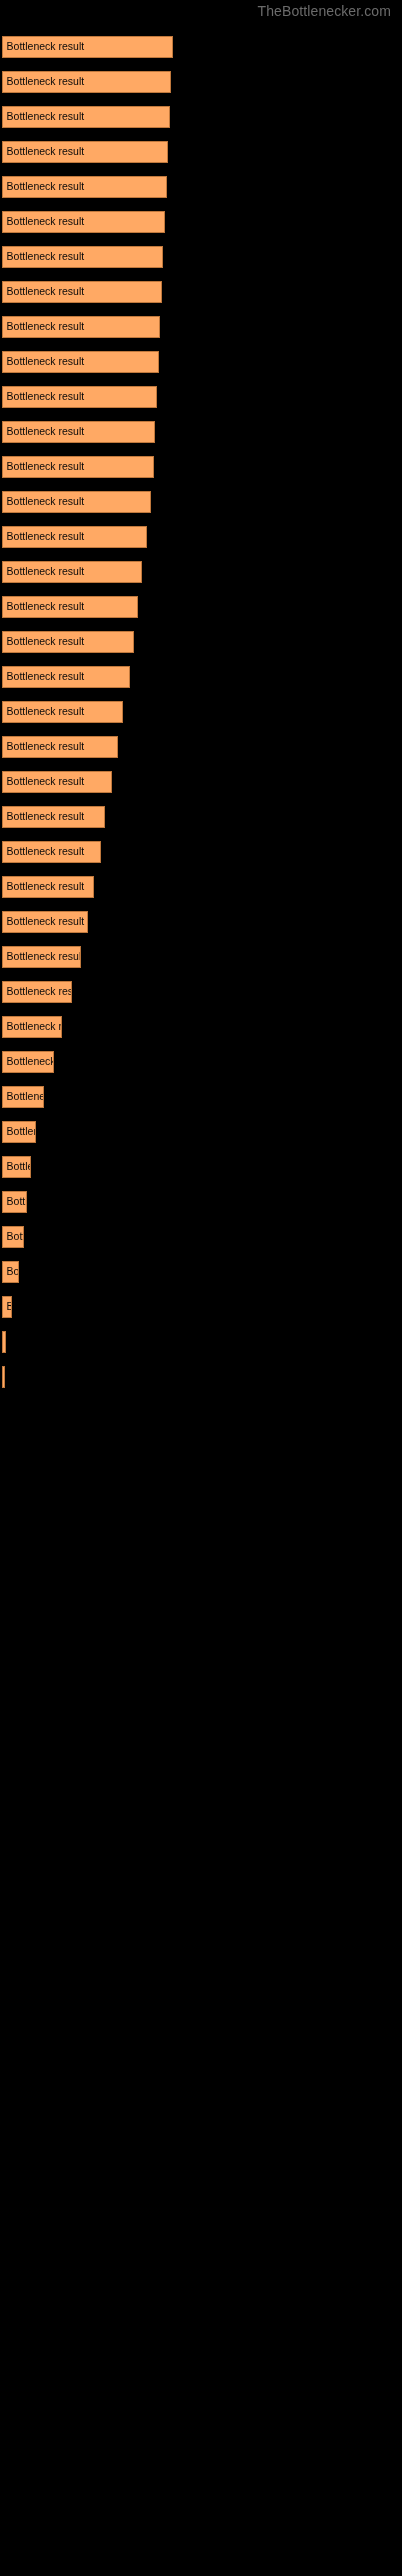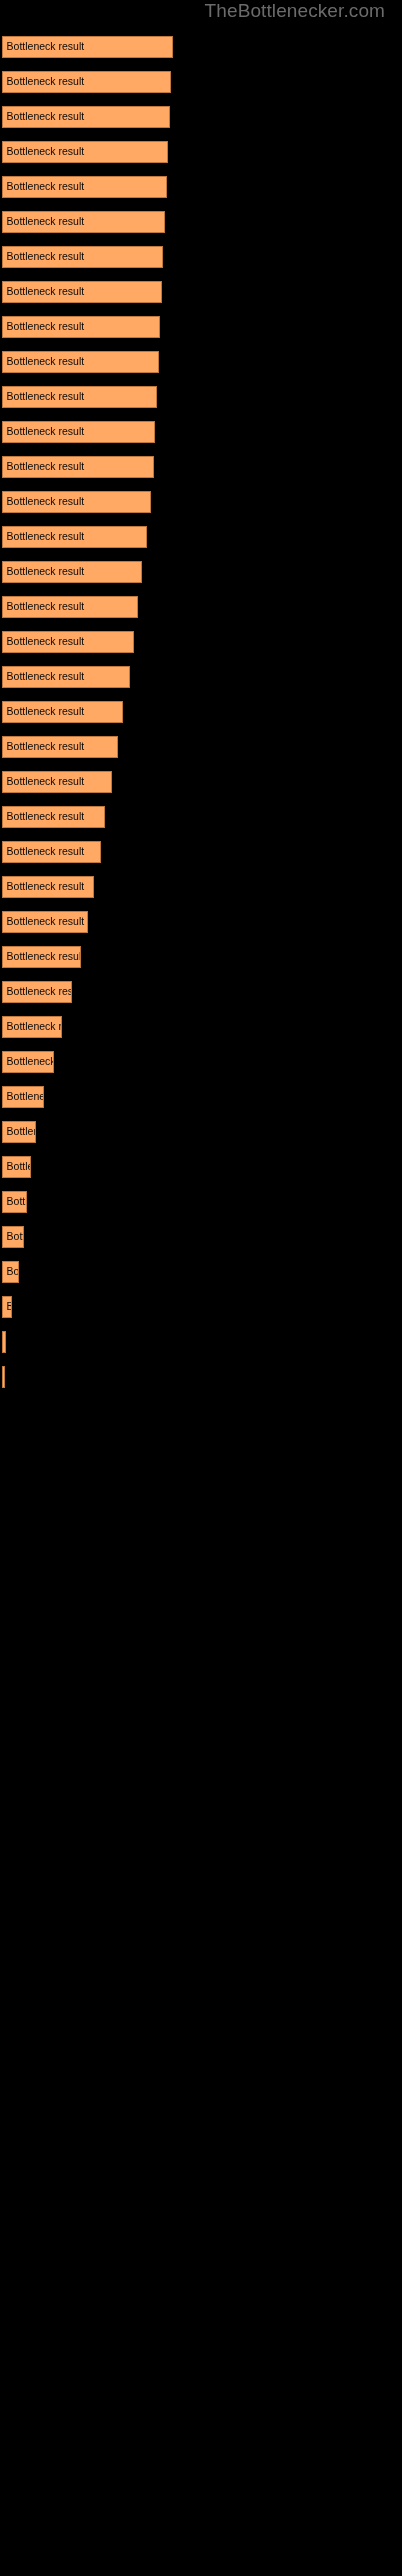--- a/index.html
+++ b/index.html
@@ -8,22 +8,22 @@
     width:403px;
     height:2576px;
     background:#000000;
     font-family:"Liberation Sans", sans-serif;
     overflow:hidden;
     position:relative;
   }
   #watermark{
     position:absolute;
     top:0px;
-    right:18px;
-    font-size:19px;
+    right:12px;
+    font-size:14px;
     line-height:22.5px;
     color:#6b6b6b;
     letter-spacing:0.1px;
     white-space:nowrap;
     user-select:none;
   }
   #chart{
     position:absolute;
     top:25px;
     left:0;

